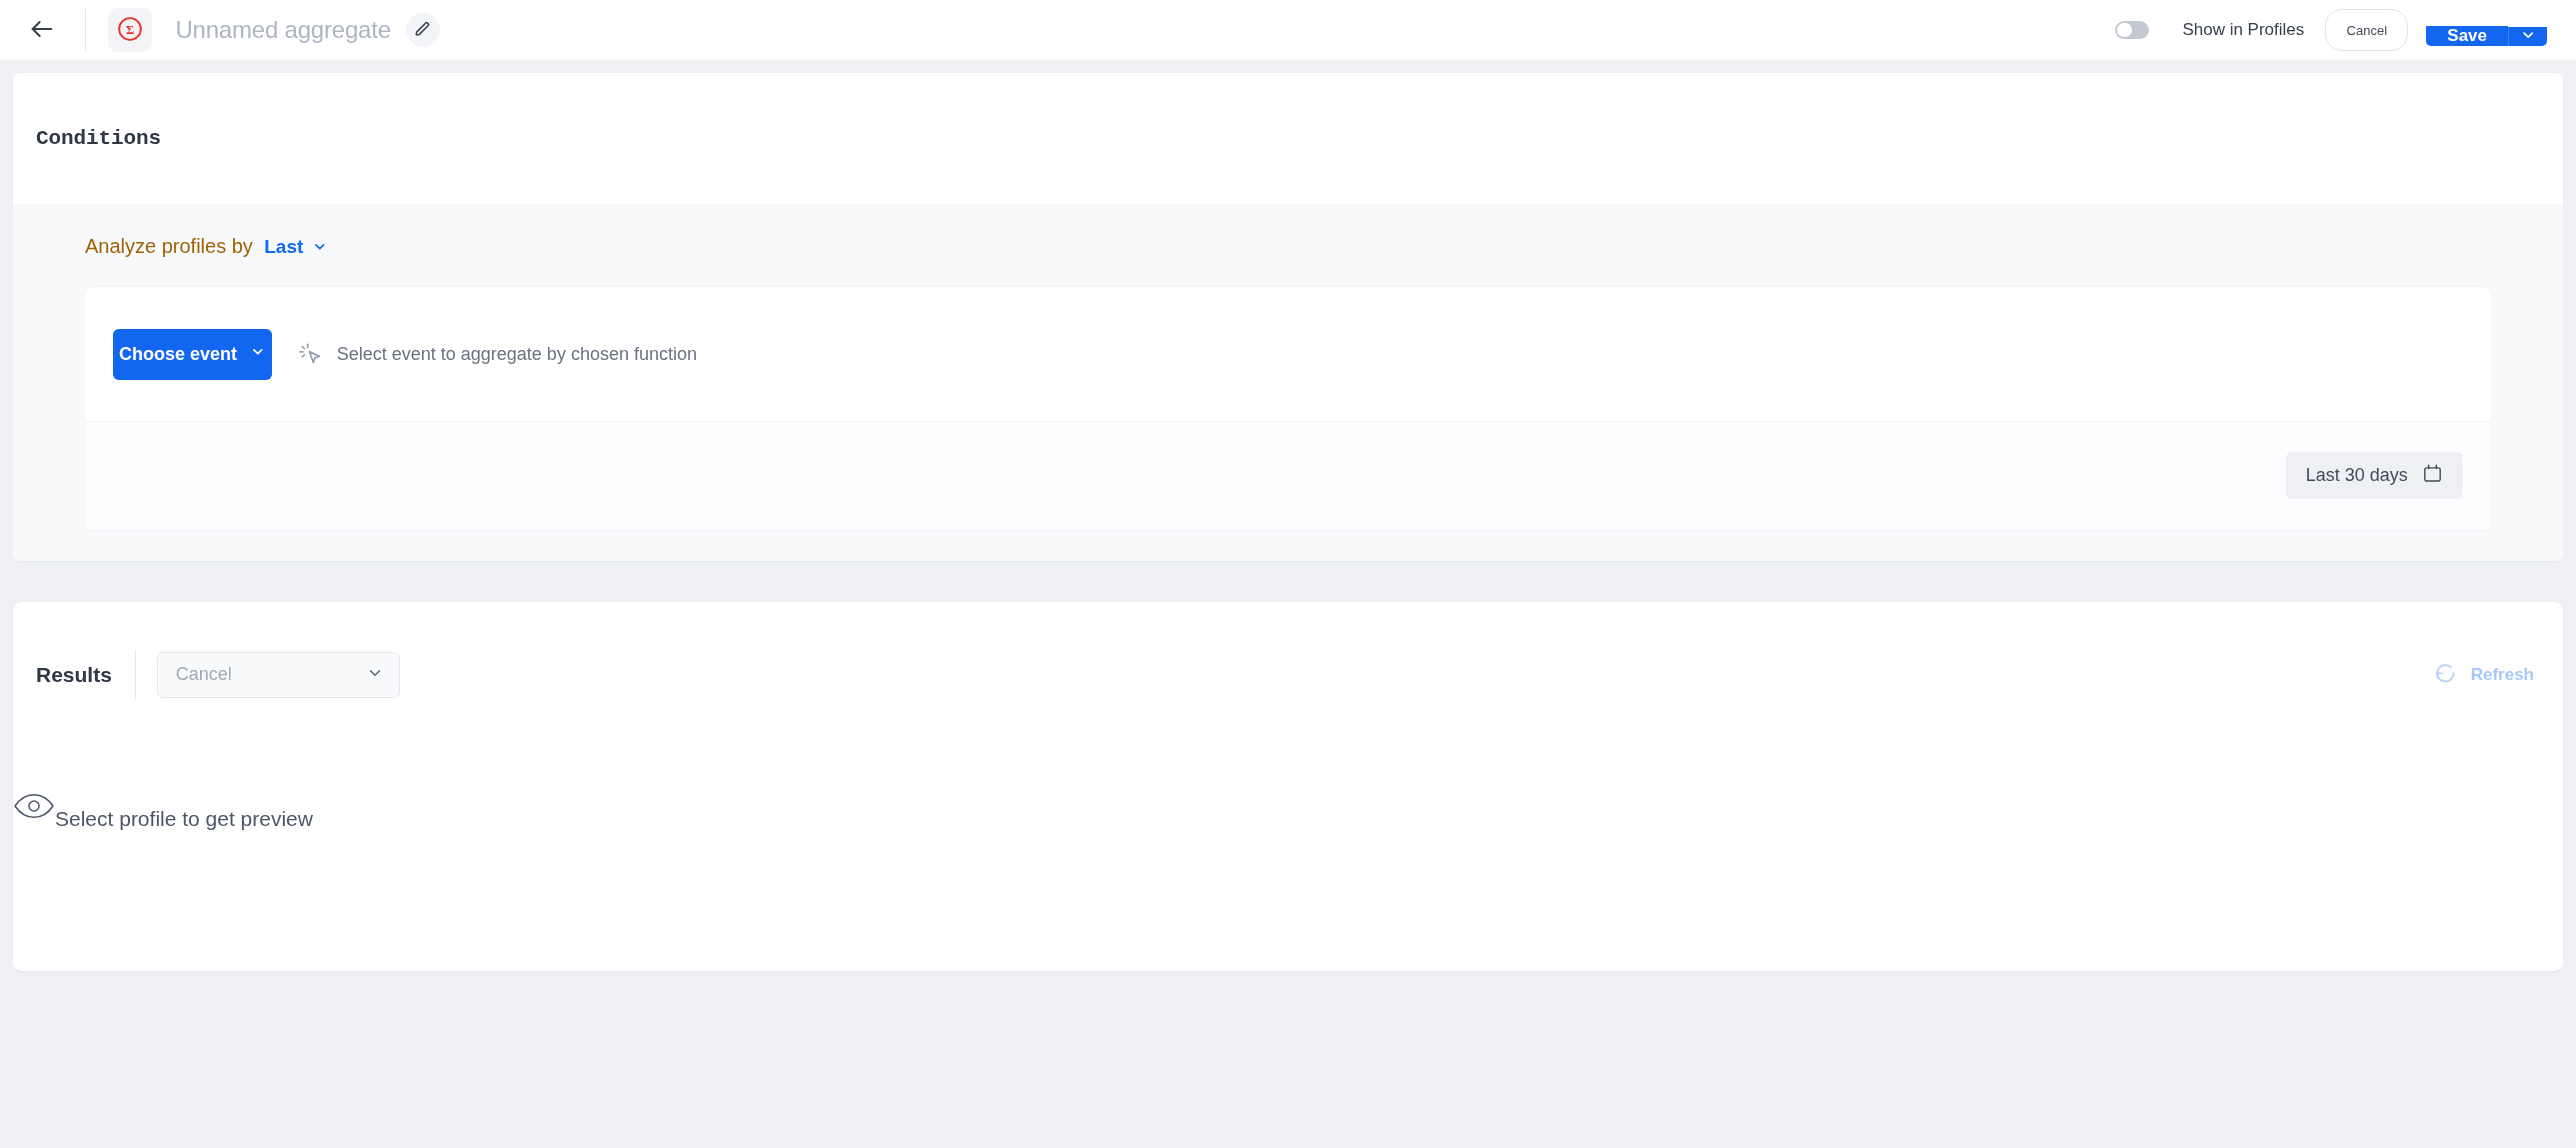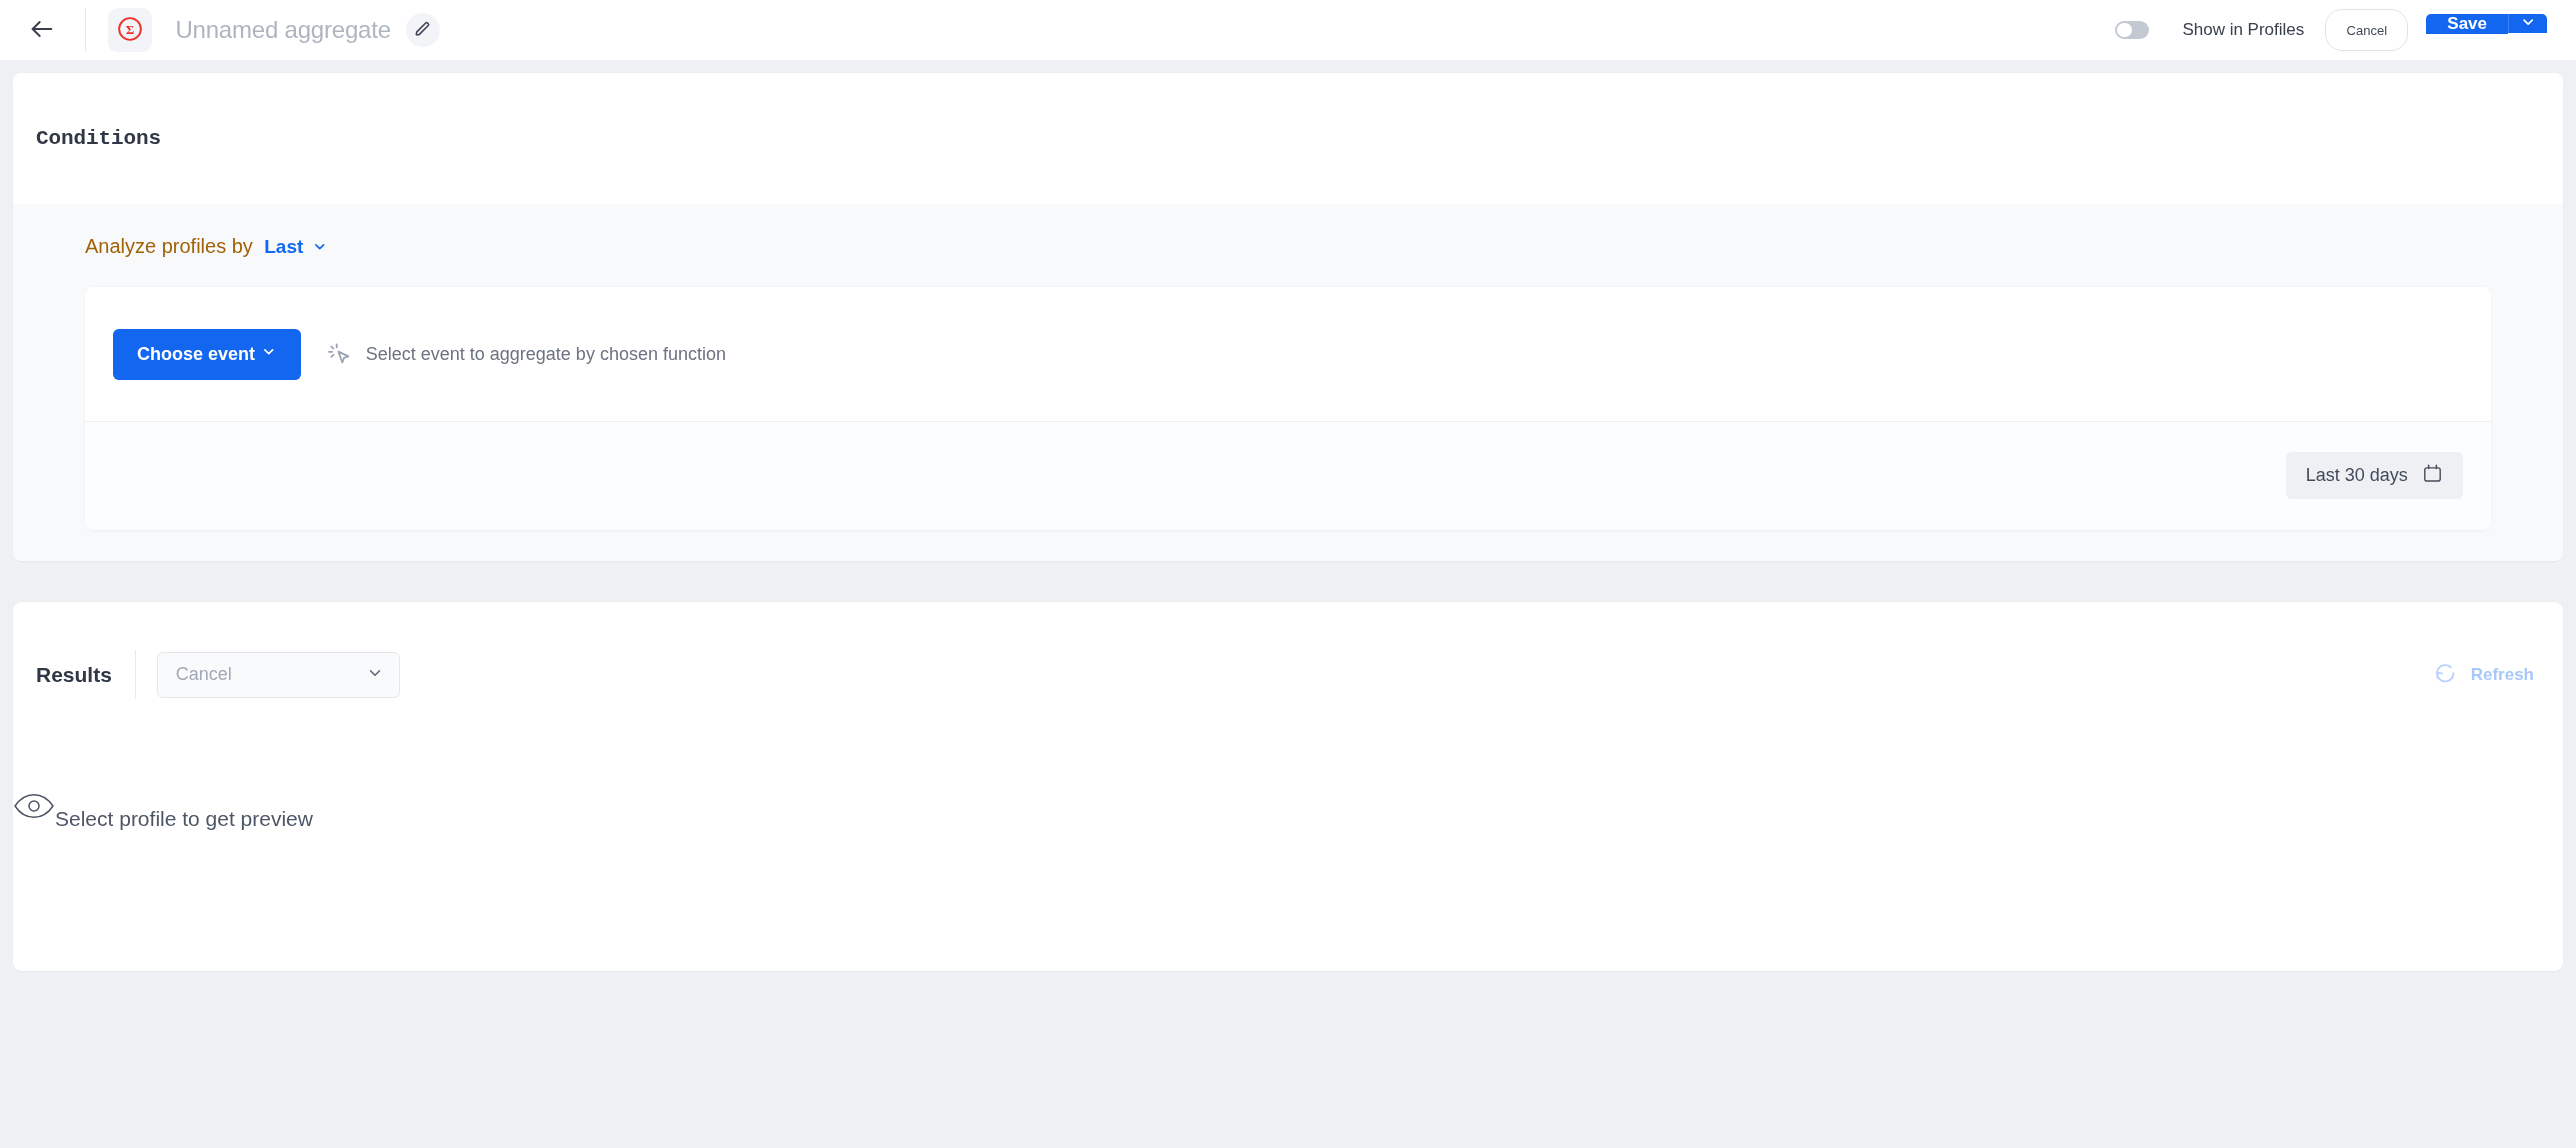--- a/index.html
+++ b/index.html
@@ -111,21 +111,21 @@
     color: #434a57;
     font-size: 13px;
     font-family: "Liberation Sans", sans-serif;
     cursor: pointer;
     display: flex; align-items: center; justify-content: center;
   }
 
   .save-group {
     margin-left: 18px;
     display: flex;
-    align-items: flex-start;
+    align-items: flex-end;
     height: 32px;
     border-radius: 5px;
     overflow: hidden;
   }
   .btn-save {
     background: #1366f0;
     color: #ffffff;
     font-size: 17px;
     font-weight: bold;
     padding: 0 21px;
@@ -216,28 +216,28 @@
     align-items: center;
     height: 134px;
   }
 
   .btn-choose-event {
     background: #1366f0;
     color: #ffffff;
     font-size: 18px;
     font-weight: bold;
     height: 51px;
-    padding: 0 24px;
+    padding: 0 6px;
     border: none;
     border-radius: 5.7px;
     font-family: "Liberation Sans", sans-serif;
     cursor: pointer;
     display: flex;
     align-items: center;
-    gap: 6px;
+    gap: 13px;
     flex: none;
   }
 
   .hint-icon { margin-left: 26px; display: flex; align-items: center; flex: none; }
   .hint-text {
     margin-left: 14.7px;
     font-size: 18px;
     color: #6b7280;
     white-space: nowrap;
   }

